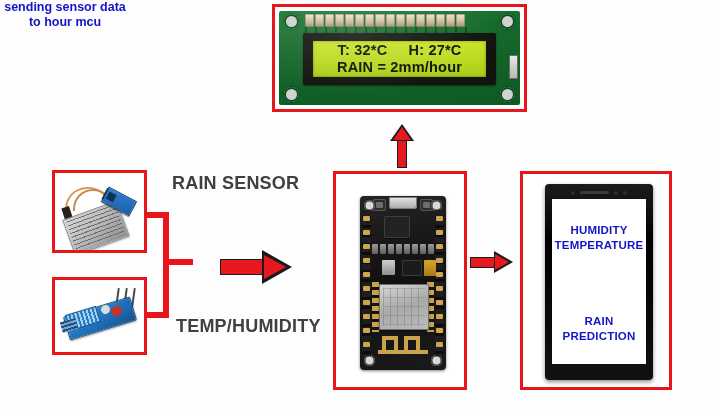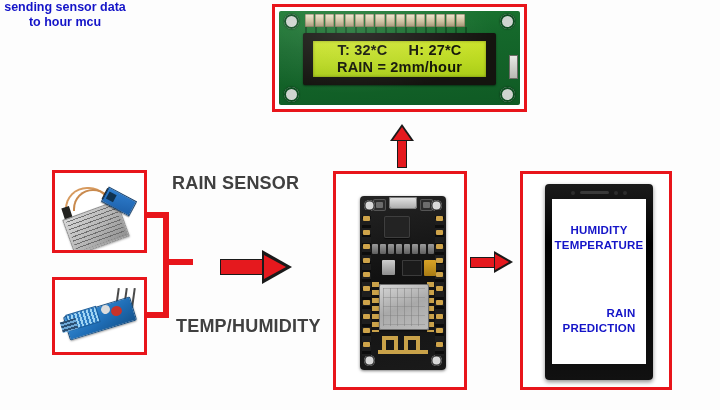--- a/index.html
+++ b/index.html
@@ -138,21 +138,21 @@
   .phone{position:absolute;left:22px;top:10px;width:108px;height:196px;
         background:linear-gradient(180deg,#1b1b1b,#000 30%,#111);
         border-radius:4px;box-shadow:0 2px 4px rgba(0,0,0,.45);}
   .phone-top{position:absolute;left:26px;top:6px;width:56px;height:5px;display:flex;
         align-items:center;gap:5px;}
   .spk{flex:1;height:3px;background:#3a3a3a;border-radius:2px;}
   .cam{width:4px;height:4px;background:#2d2d2d;border-radius:50%;}
   .screen{position:absolute;left:7px;top:15px;right:7px;bottom:16px;background:#fff;
         display:flex;flex-direction:column;align-items:center;}
   .scr-top{margin-top:24px;text-align:center;}
-  .scr-bot{margin-top:auto;margin-bottom:28px;text-align:right;}
+  .scr-bot{margin-top:auto;margin-bottom:20px;text-align:center;}
   .scr-line{color:#1414c8;font-weight:bold;font-size:11.5px;line-height:15px;
         letter-spacing:.2px;}
 
   
   .lbl{position:absolute;color:#404040;font-weight:bold;font-size:18px;letter-spacing:.2px;
         line-height:15px;}
   #lbl-rain{left:172px;top:176px;}
   #lbl-temp{left:176px;top:319px;text-align:right;width:122px;}
   #lbl-send{left:192px;top:213px;width:130px;text-align:center;color:#1414c8;
         font-weight:bold;font-size:12.5px;line-height:15px;}

